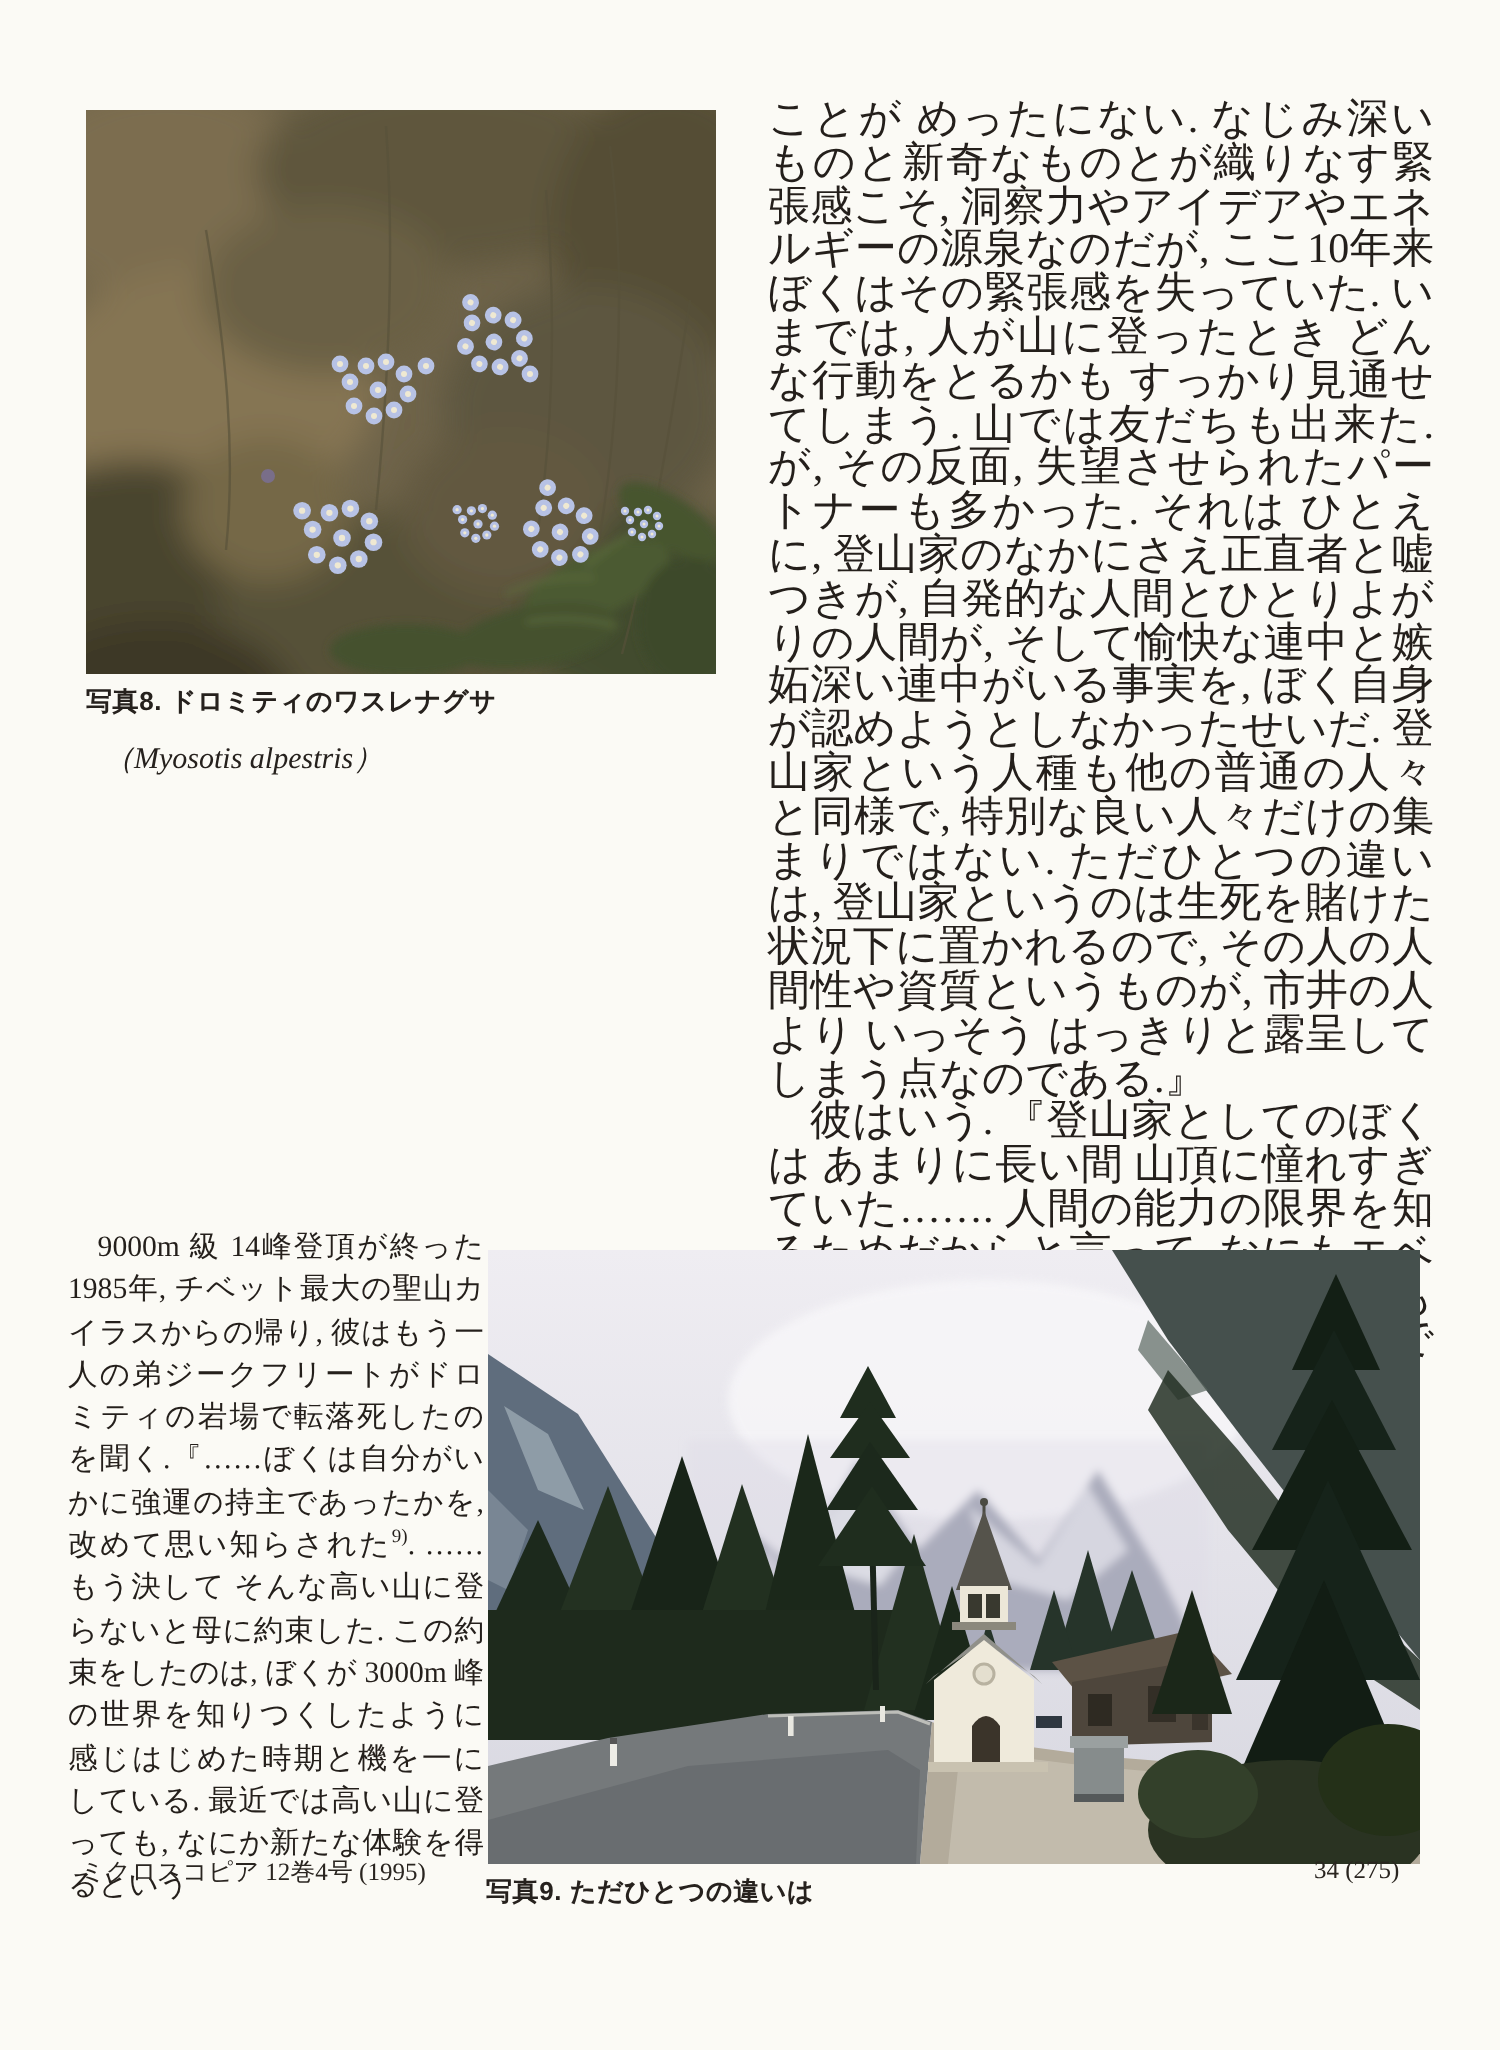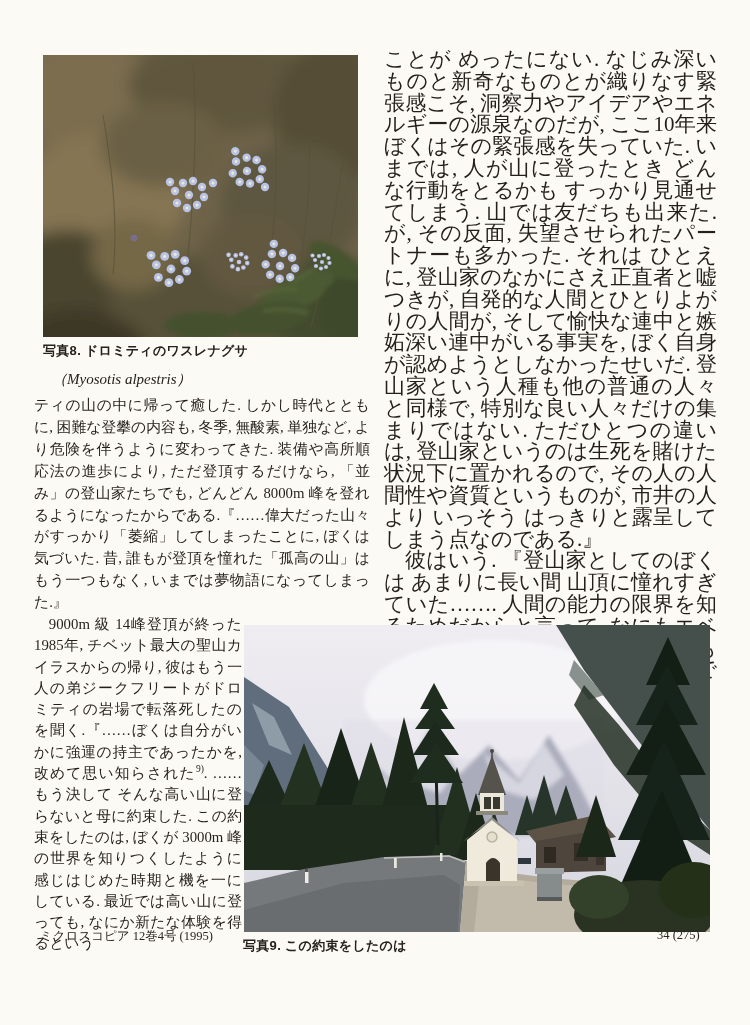--- a/index.html
+++ b/index.html
@@ -99,23 +99,20 @@
   </svg>
 
   <div id="cap8" class="cap">写真8. ドロミティのワスレナグサ</div>
   <div id="cap8b">（Myosotis alpestris）</div>
 
   <div class="col-right jp">
     <p>ことが めったにない. なじみ深いものと新奇なものとが織りなす緊張感こそ, 洞察力やアイデアやエネルギーの源泉なのだが, ここ10年来 ぼくはその緊張感を失っていた. いまでは, 人が山に登ったとき どんな行動をとるかも すっかり見通せてしまう. 山では友だちも出来た. が, その反面, 失望させられたパートナーも多かった. それは ひとえに, 登山家のなかにさえ正直者と嘘つきが, 自発的な人間とひとりよがりの人間が, そして愉快な連中と嫉妬深い連中がいる事実を, ぼく自身が認めようとしなかったせいだ. 登山家という人種も他の普通の人々と同様で, 特別な良い人々だけの集まりではない. ただひとつの違いは, 登山家というのは生死を賭けた状況下に置かれるので, その人の人間性や資質というものが, 市井の人より いっそう はっきりと露呈してしまう点なのである.』</p>
     <p class="indent">彼はいう. 『登山家としてのぼくは あまりに長い間 山頂に憧れすぎていた……. 人間の能力の限界を知るためだからと言って, なにもエベレストに登る必要はない. 冒険にも節度というものがある. ……仏教で四聖諦の第三にあげられる滅諦,</p>
   </div>
 
-  <div class="col-left-wide jp">
-    <p>ティの山の中に帰って癒した. しかし時代とともに, 困難な登攀の内容も, 冬季, 無酸素, 単独など, より危険を伴うように変わってきた. 装備や高所順応法の進歩により, ただ登頂するだけなら, 「並み」の登山家たちでも, どんどん 8000m 峰を登れるようになったからである.『……偉大だった山々がすっかり「萎縮」してしまったことに, ぼくは気づいた. 昔, 誰もが登頂を憧れた「孤高の山」はもう一つもなく, いまでは夢物語になってしまった.』</p>
-  </div>
 
   <div class="col-left-narrow jp">
     <p class="indent"><span>9000m 級 14峰登頂が終った1985年, チベット最大の聖山カイラスからの帰り, 彼はもう一人の弟ジークフリートがドロミティの岩場で転落死したのを聞く.『……ぼくは自分がいかに強運の持主であったかを, 改めて思い知らされた</span><sup>9)</sup><span>. ……もう決して そんな高い山に登らないと母に約束した. この約束をしたのは, ぼくが 3000m 峰の世界を知りつくしたように感じはじめた時期と機を一にしている. 最近では高い山に登っても, なにか新たな体験を得るという</span></p>
   </div>
 
   <svg id="photo9" class="photo" viewBox="0 0 466 307" preserveAspectRatio="none">
     <defs>
       <linearGradient id="sky" x1="0" y1="0" x2="0" y2="1">
         <stop offset="0" stop-color="#efedf2"></stop>
           <stop offset="1" stop-color="#d7d7e0"></stop>
@@ -225,18 +222,18 @@
       <polygon points="422,75 462,150 382,150" fill="#131f15"></polygon>
       <polygon points="420,115 466,215 374,215" fill="#16231a"></polygon>
       <polygon points="418,165 466,280 368,280" fill="#121d14"></polygon>
       <polygon points="352,170 372,232 332,232" fill="#1b2719"></polygon>
       <ellipse cx="400" cy="290" rx="70" ry="35" fill="#2a3322"></ellipse>
       <ellipse cx="355" cy="272" rx="30" ry="22" fill="#33402a"></ellipse>
       <ellipse cx="450" cy="265" rx="35" ry="28" fill="#243018"></ellipse>
     </g>
   </svg>
 
-  <div id="cap9" class="cap">写真9. この約束をしたのは</div>
+  <div id="cap9" class="cap">写真9. ただひとつの違いは</div>
 
   <div id="footL" class="foot">ミクロスコピア 12巻4号 (1995)</div>
   <div id="footR" class="foot">34 (275)</div>
 
 </div>
 
 </body></html>

